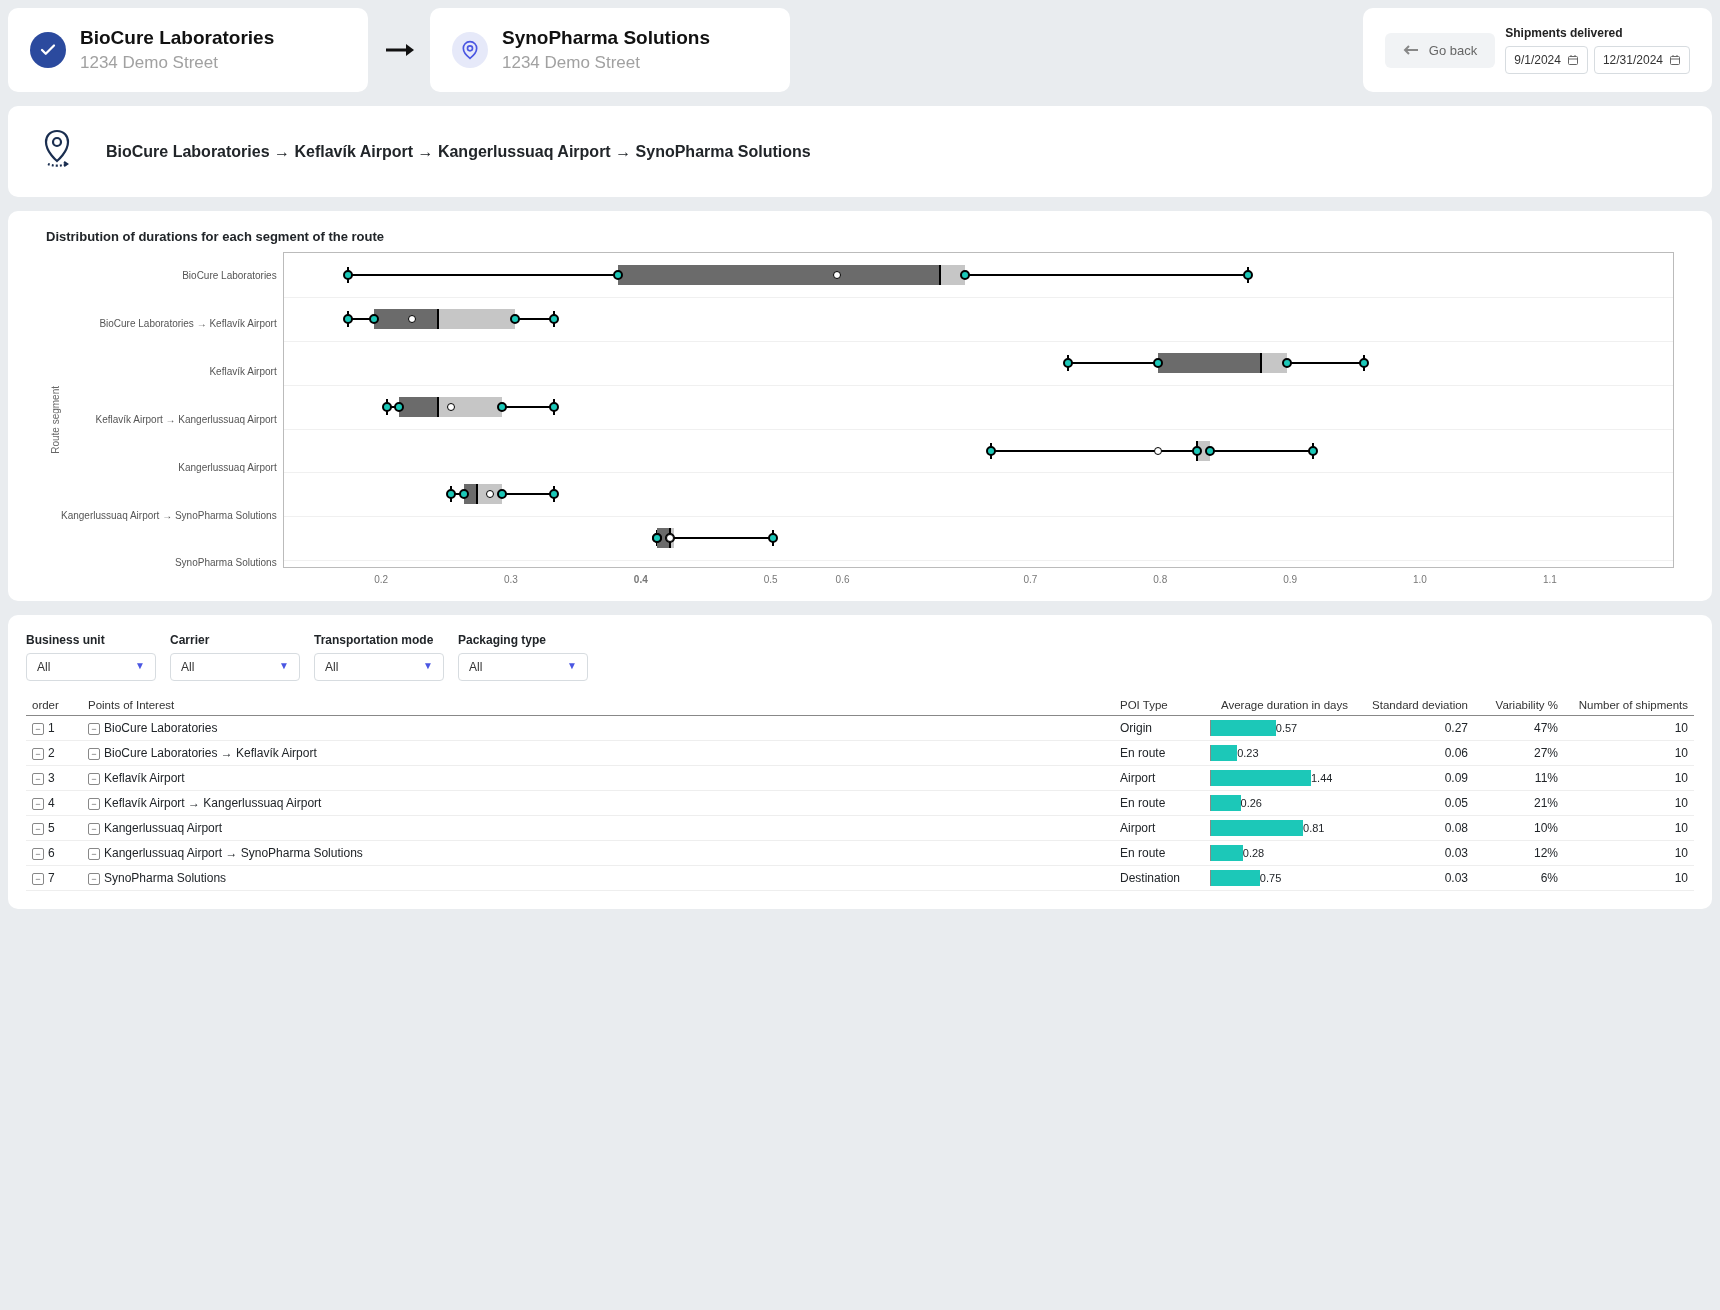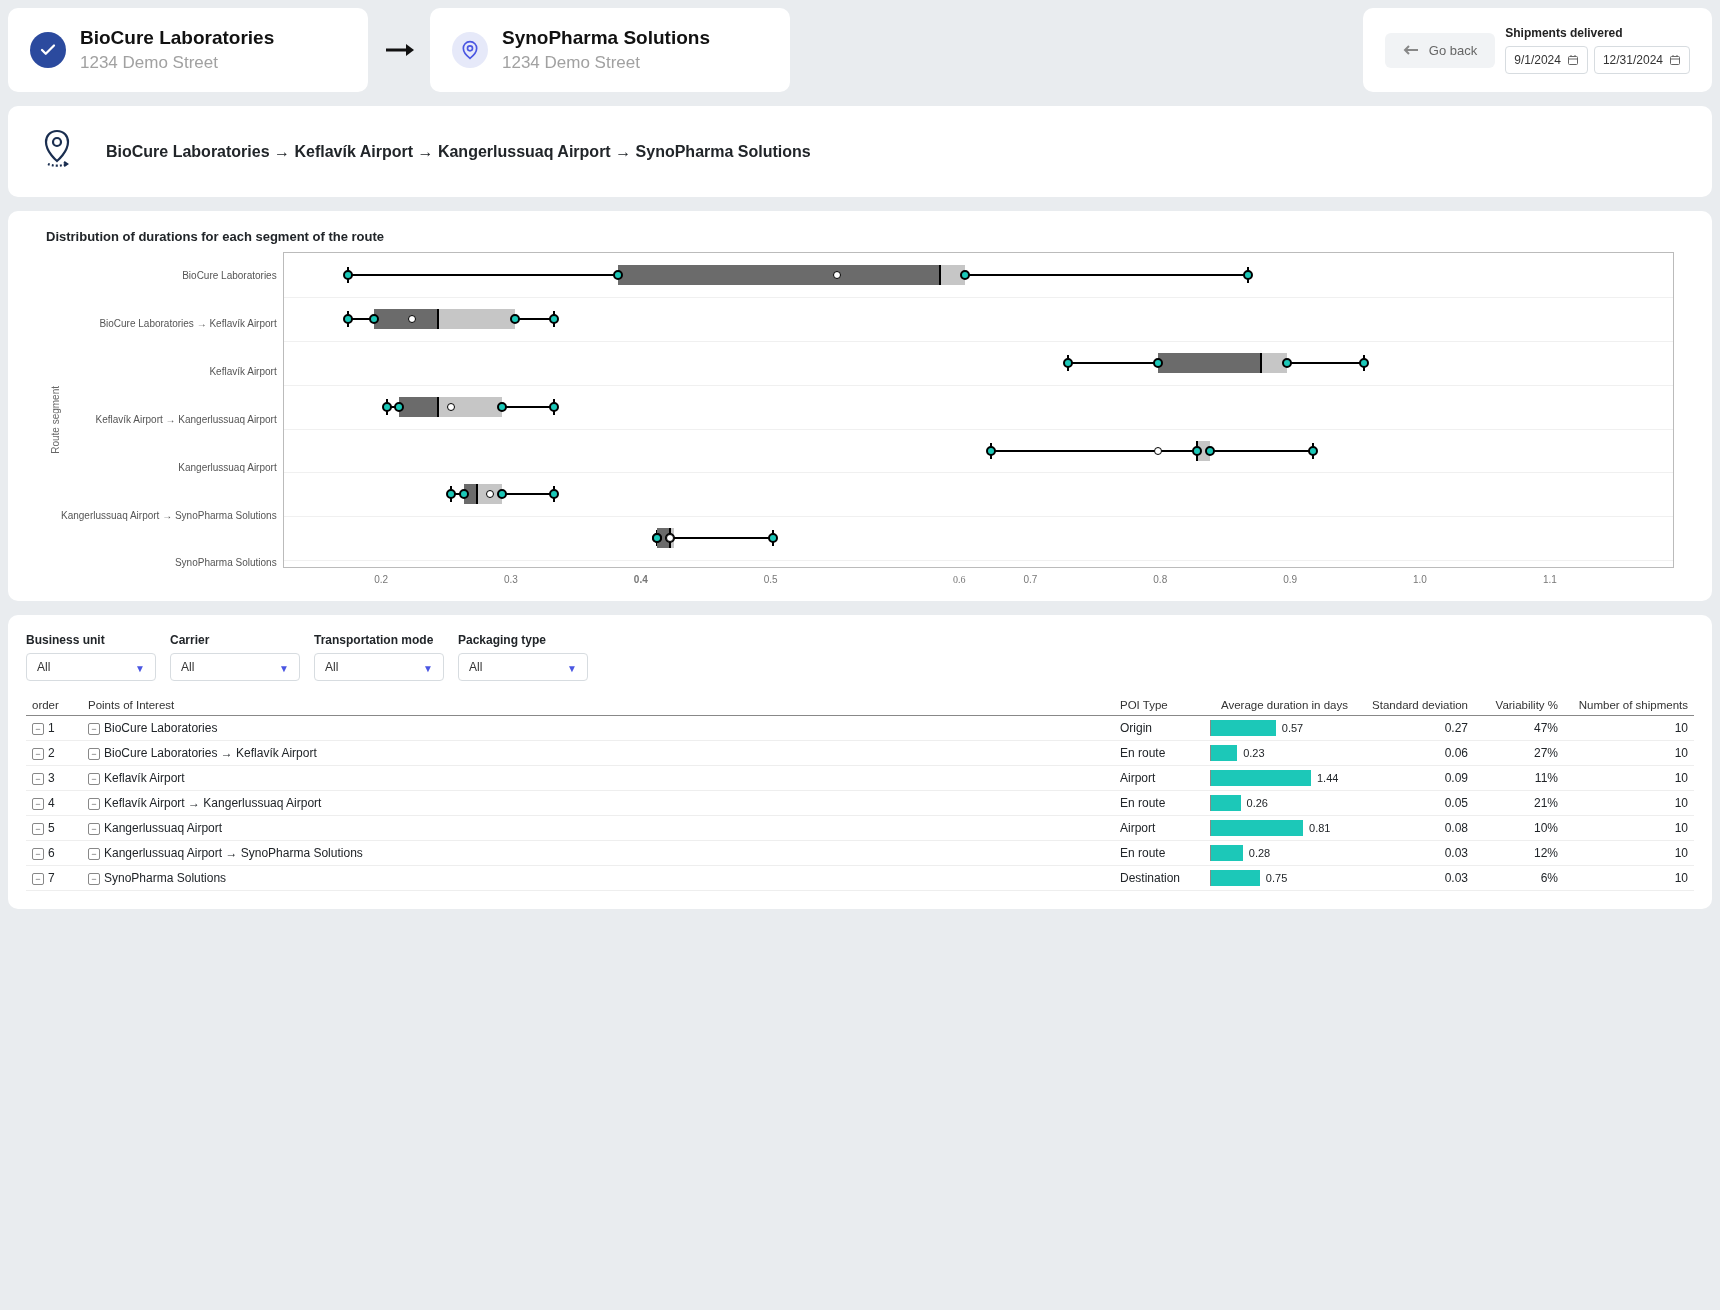--- a/index.html
+++ b/index.html
@@ -57,29 +57,29 @@
   .box-light { position:absolute; top:50%; height:20px; background:#c6c6c6; transform:translateY(-50%);}
   .med-line { position:absolute; top:50%; width:2px; height:20px; background:#000; transform:translateY(-50%);}
   .teal-dot { position:absolute; top:50%; width:10px; height:10px; border-radius:50%; background:#1cc8b8; border:2px solid #000; transform:translate(-50%,-50%);}
   .outlier { position:absolute; top:50%; width:8px; height:8px; border-radius:50%; border:1.5px solid #000; background:#fff; transform:translate(-50%,-50%);}
   .x-axis { display:flex; justify-content:space-between; padding: 6px 0 2px; font-size:10px; color:#777;}
   .x-label { font-size:10px; color:#666; text-align:center; margin-top:2px;}
   .filter-card { padding: 18px 18px;}
   .filters-row { display:flex; gap: 14px; margin-bottom: 14px;}
   .filter-group { display:flex; flex-direction:column; gap:6px;}
   .filter-label { font-size:12px; font-weight:700;}
-  .filter-select { border:1px solid #d7dce0; border-radius:4px; padding:6px 10px; font-size:12px; min-width:130px; display:flex; justify-content:space-between; align-items:flex-end; background:#fff; color:#4a56e2; cursor:pointer;}
+  .filter-select { border:1px solid #d7dce0; border-radius:4px; padding:6px 10px; font-size:12px; min-width:130px; display:flex; justify-content:space-between; align-items:flex-start; background:#fff; color:#4a56e2; cursor:pointer;}
   .filter-select span:first-child{color:#333;}
   .rb-title { font-size:13px; font-weight:700; margin-bottom:8px;}
   table.rb { width:100%; border-collapse:collapse; font-size:12px;}
   table.rb th { text-align:left; font-weight:400; color:#333; padding: 4px 6px; border-bottom:1.5px solid #888; font-size:11.5px;}
   table.rb th.num, table.rb td.num { text-align:right;}
   table.rb td { padding: 4px 6px; border-bottom:1px solid #eee; vertical-align:middle;}
   .collapse-ic { display:inline-flex; width:12px; height:12px; border:1px solid #888; border-radius:2px; align-items:center; justify-content:center; font-size:9px; color:#666; margin-right:4px; cursor:pointer;}
-  .bar-cell { display:flex; align-items:center; gap:6px; border-left: 1.5px solid #888; padding-left:0;}
+  .bar-cell { display:flex; align-items:center; border-left: 1.5px solid #888; padding-left:0;}
   .mini-bar { height:16px; background:#1cc8b8;}
   .mini-val { font-size:11px;}
   .chevron { color:#4a56e2; font-size:10px;}
 </style>
 </head>
 <body>
 
 <div class="top-row">
   <div class="card endpoint-card">
     <div class="check-circle">
@@ -268,21 +268,21 @@
             <div class="teal-dot" style="left: 26.8519%;"></div>
             <div class="teal-dot" style="left: 35.1852%;"></div>
             <div class="outlier" style="left: 27.7778%;"></div>
           </div>
         </div>
       <div class="x-axis" id="x-axis" style="position: relative; margin-left: 2.40741%; width: 93.3333%;">
           <div style="position: relative; flex: 1 1 0%; text-align: center;">0.2</div>
           <div style="position: relative; flex: 1 1 0%; text-align: center;">0.3</div>
           <div style="position: relative; flex: 1 1 0%; text-align: center; font-weight: bold;">0.4</div>
           <div style="position: relative; flex: 1 1 0%; text-align: center;">0.5</div>
-          <div style="position: relative; flex: 1 1 0%; text-align: right; font-family: Liberation Serif, serif;">0.6</div>
+          <div style="position: relative; flex: 1 1 0%; text-align: left;">0.6</div>
           <div style="position: relative; flex: 1 1 0%; text-align: center;">0.7</div>
           <div style="position: relative; flex: 1 1 0%; text-align: center;">0.8</div>
           <div style="position: relative; flex: 1 1 0%; text-align: center;">0.9</div>
           <div style="position: relative; flex: 1 1 0%; text-align: center;">1.0</div>
           <div style="position: relative; flex: 1 1 0%; text-align: center;">1.1</div>
         </div>
     </div>
   </div>
 </div>
 

